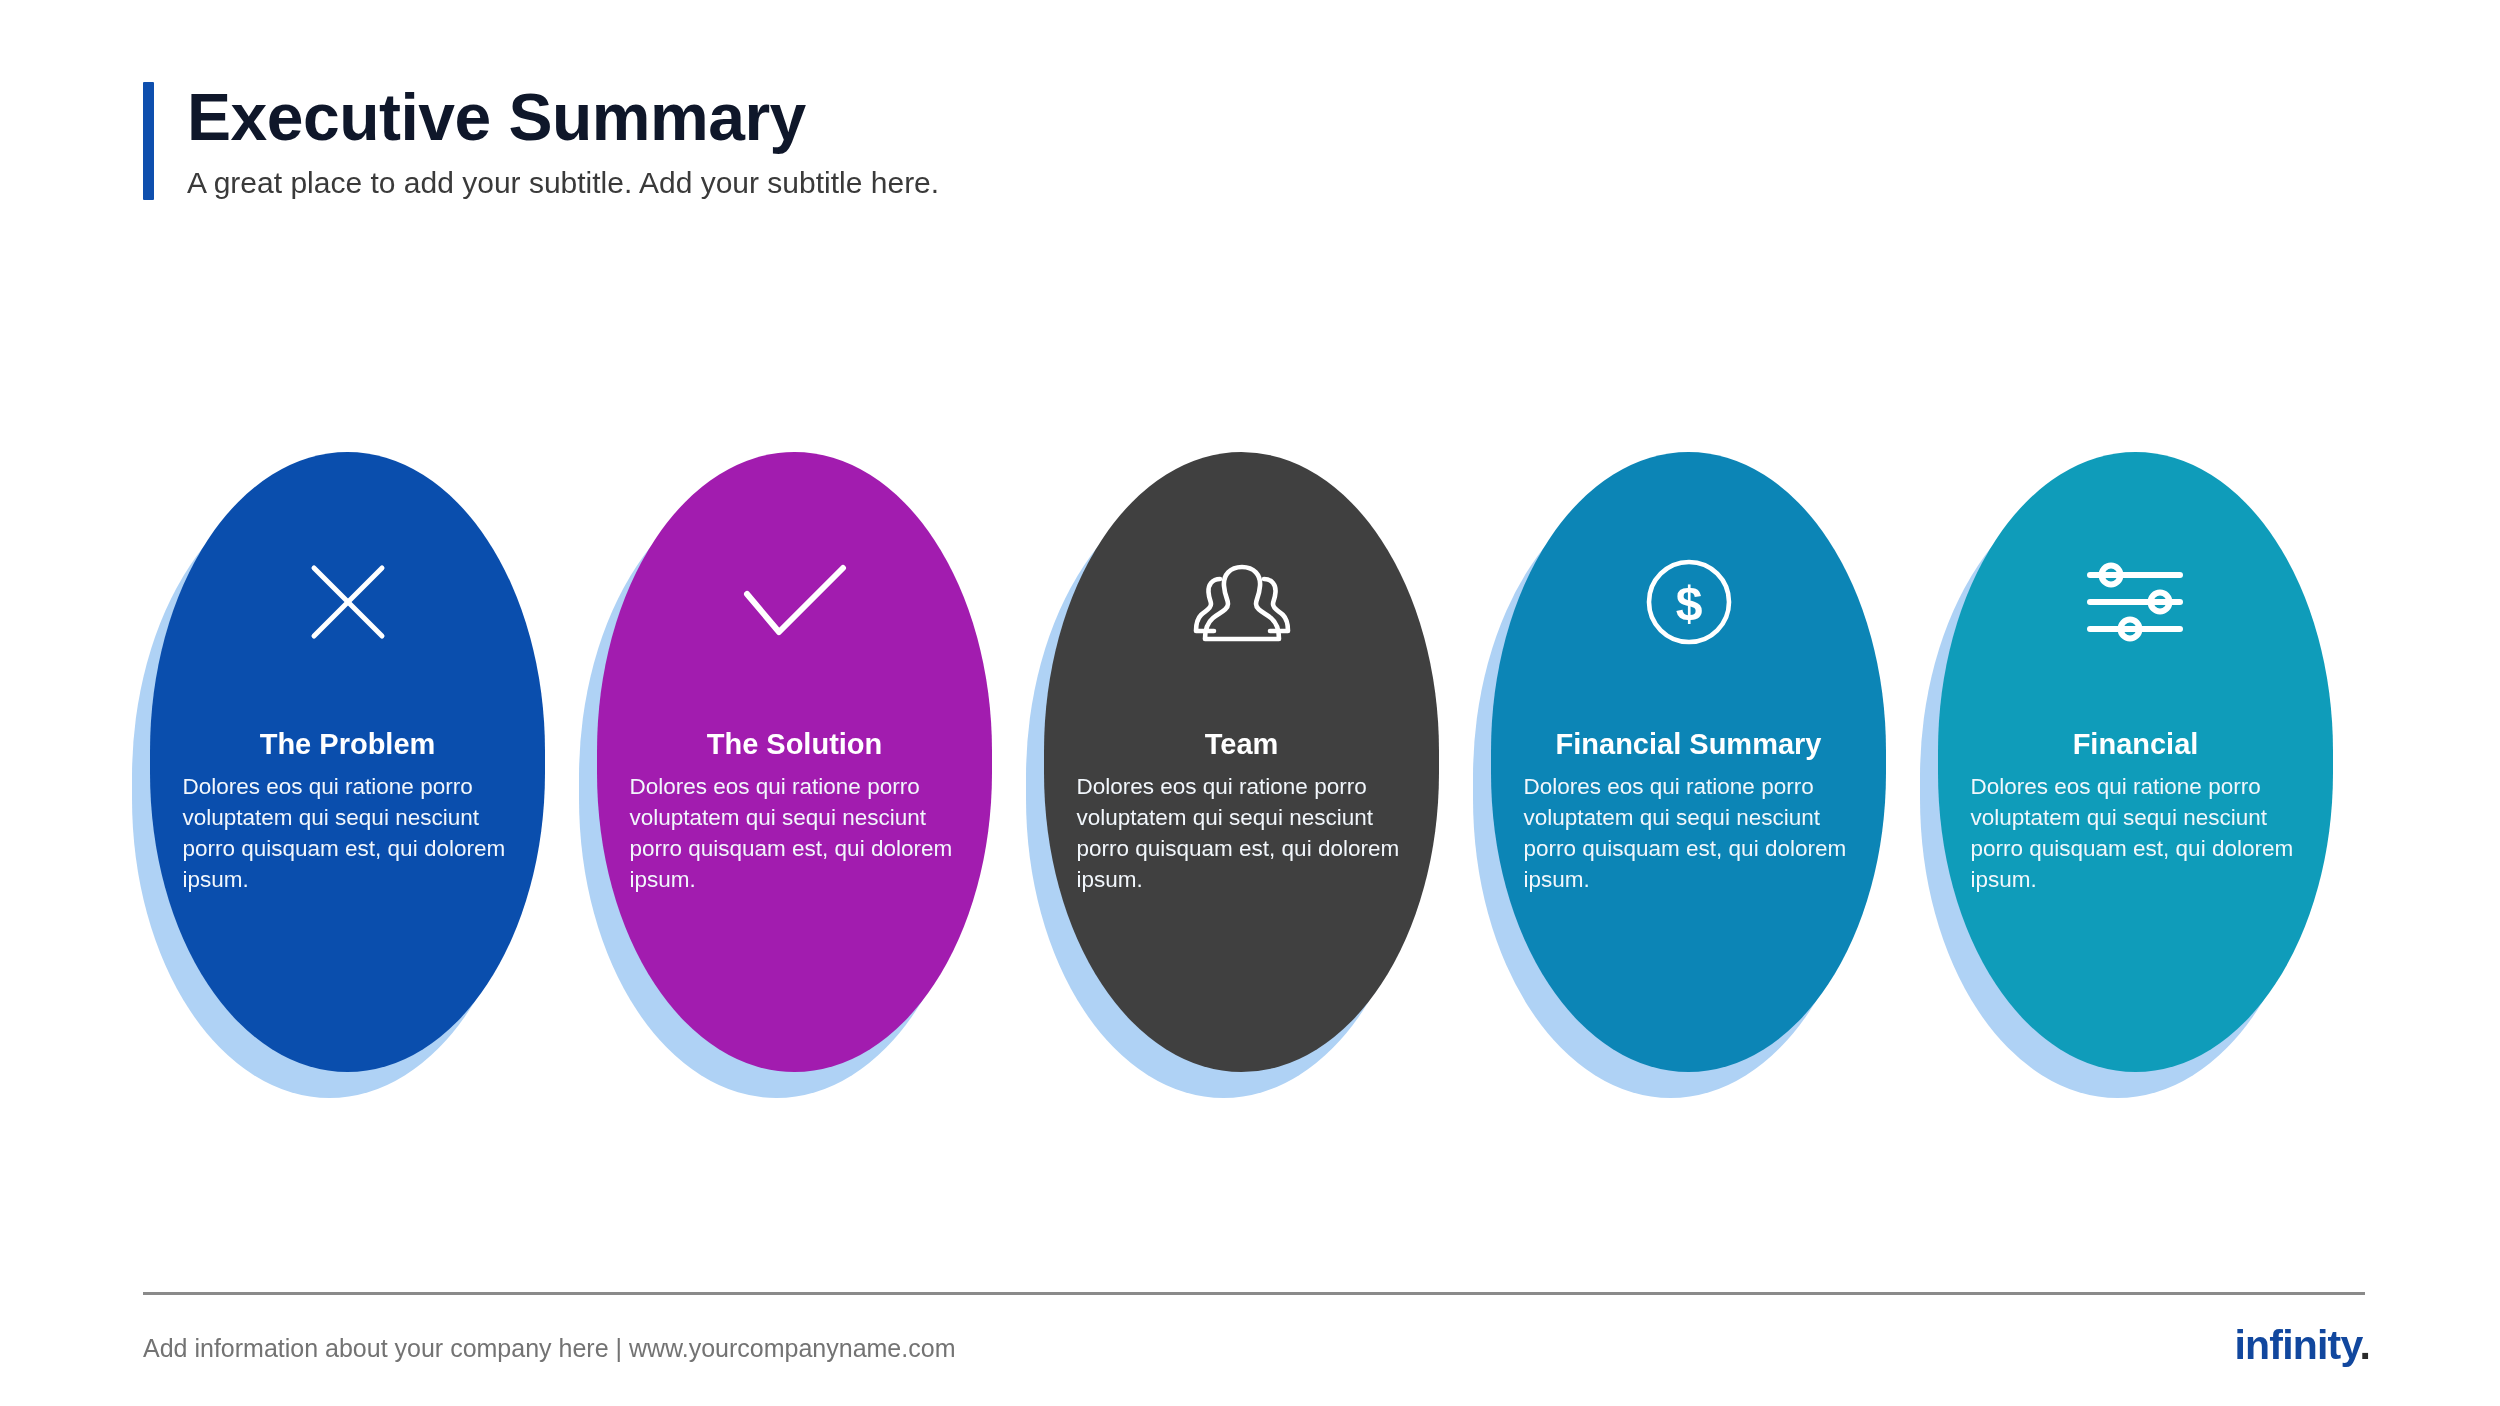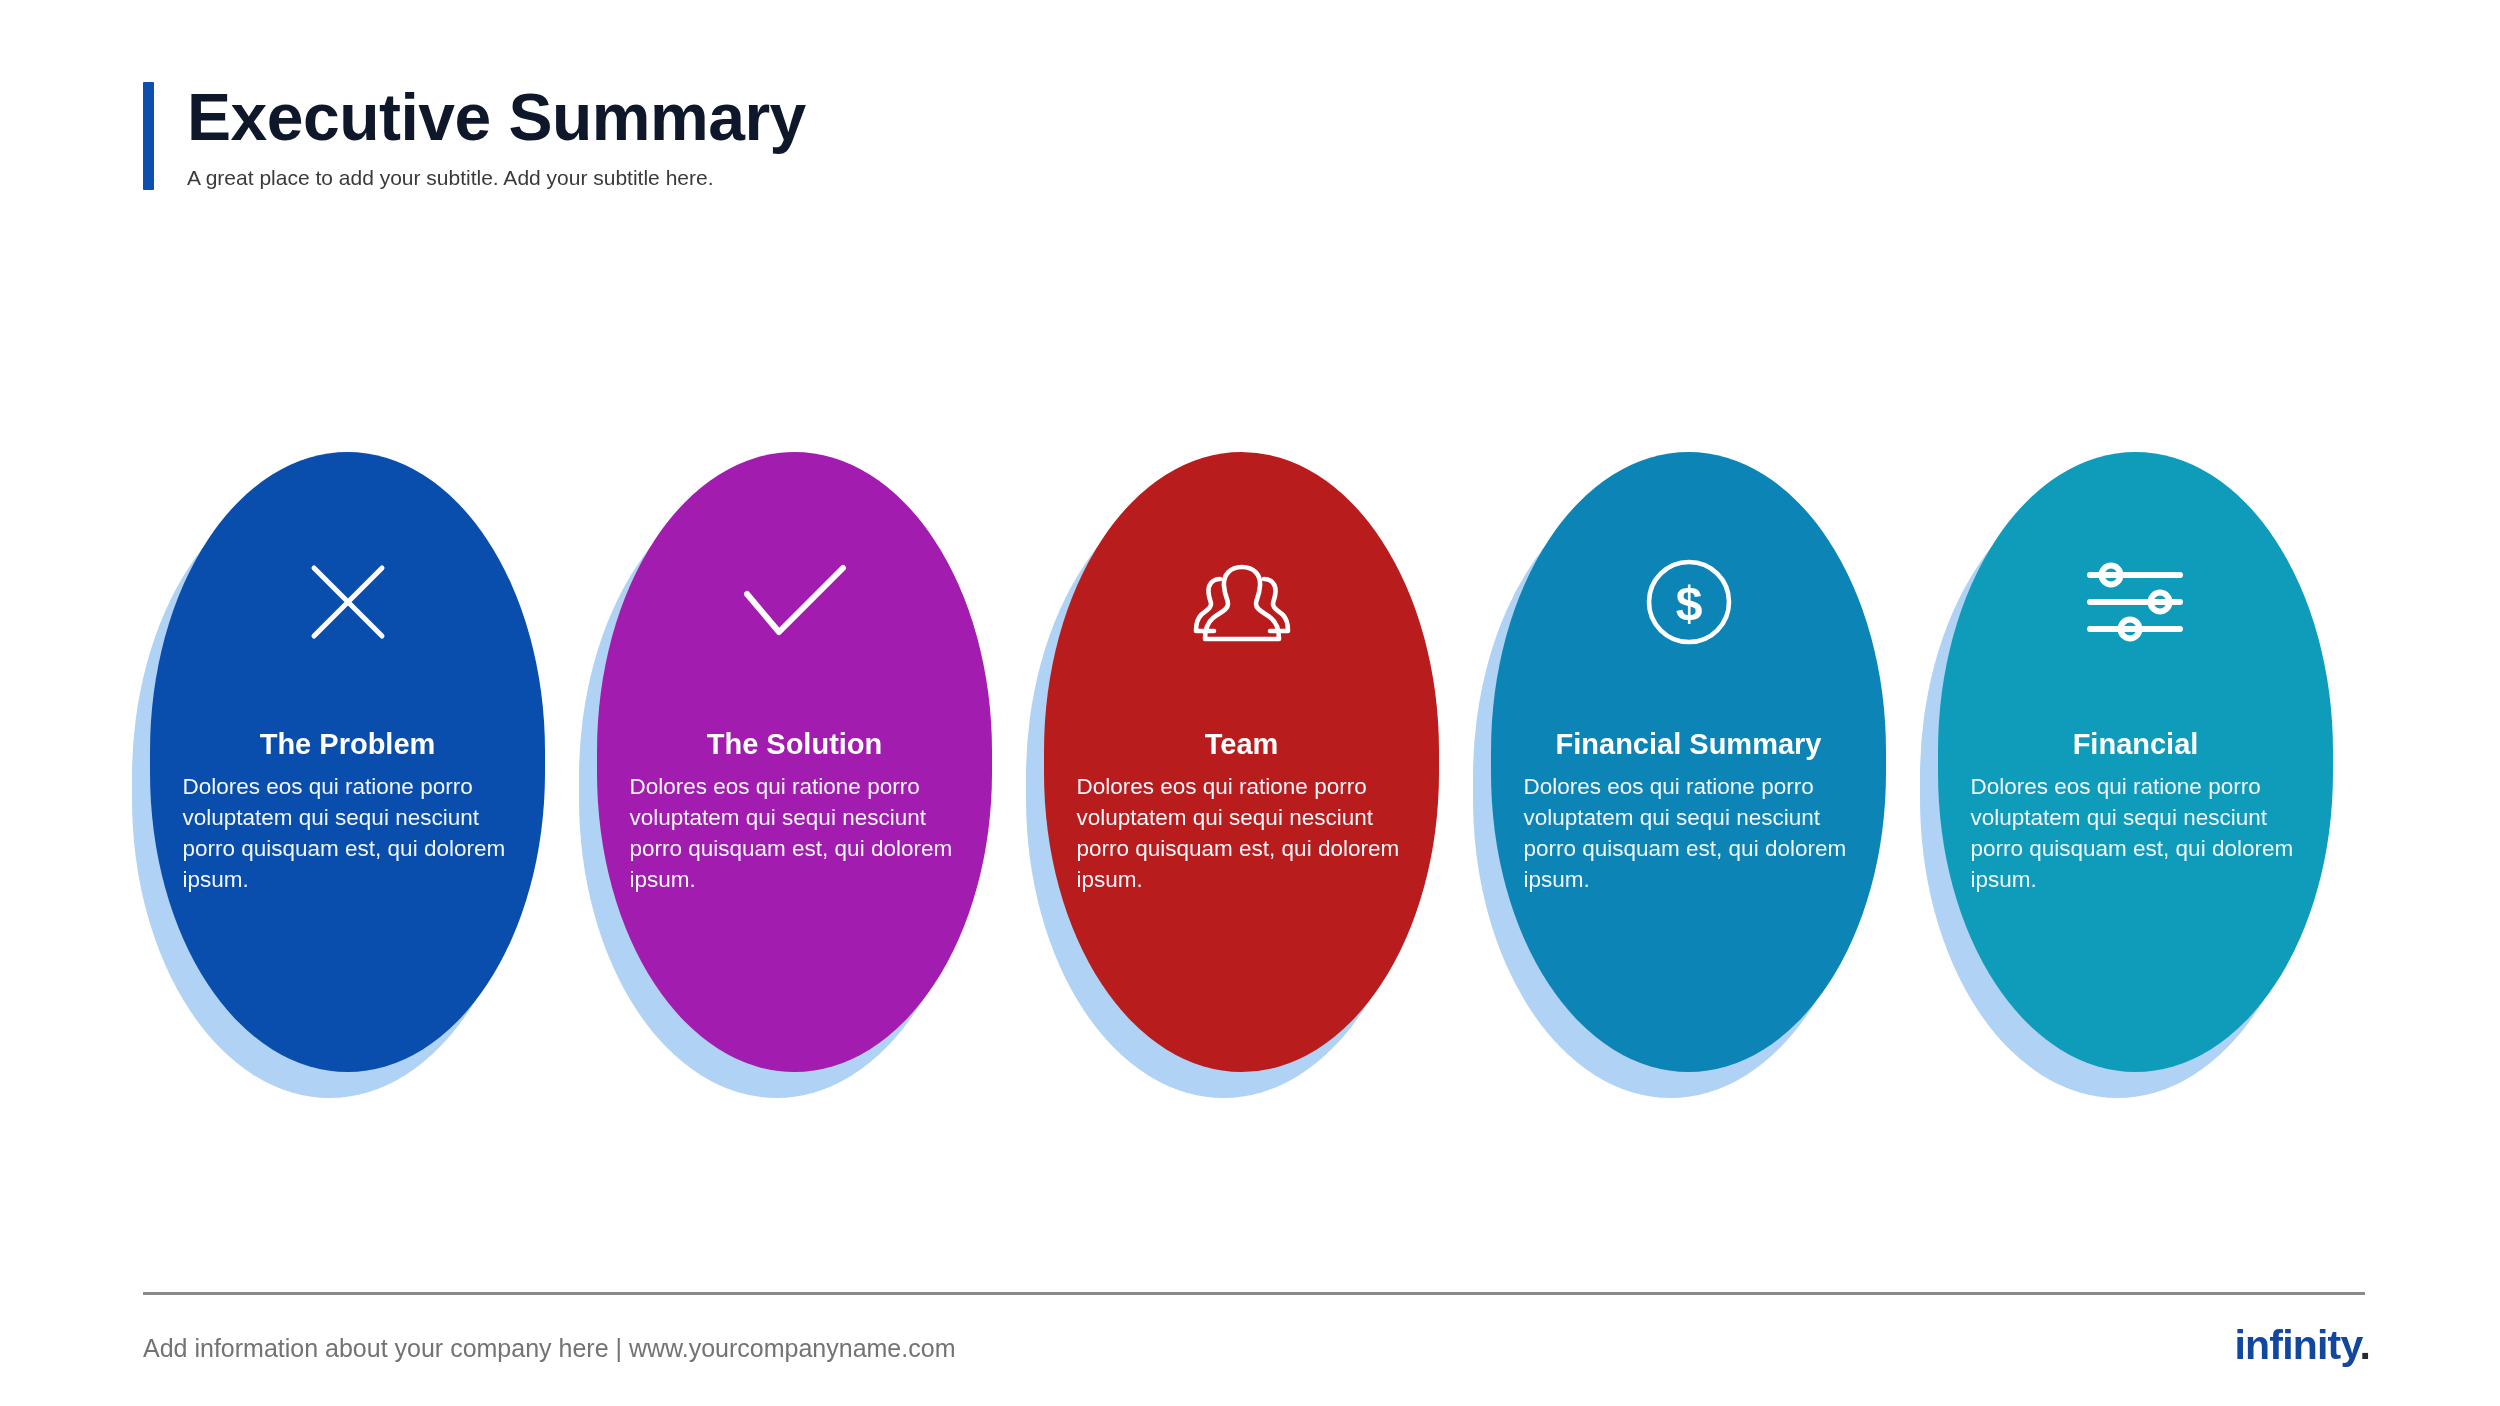--- a/index.html
+++ b/index.html
@@ -16,21 +16,21 @@
   .title-rule {
     width:11px; background:#0E4FAE; border-radius:1px;
     margin-right:33px; align-self:stretch;
   }
   .header-text { padding-top:2px; }
   .page-title {
     font-size:66px; font-weight:bold; color:#0f172a;
     letter-spacing:-0.5px; line-height:1.02; white-space:nowrap;
   }
   .page-subtitle {
-    font-size:21px; color:#3A3A3A; margin-top:15px;
+    font-size:30px; color:#3A3A3A; margin-top:15px;
     white-space:nowrap; font-weight:normal;
   }
 
   
   .cards {
     position:absolute; left:142px; top:452px;
     width:2228px; height:620px;
     display:flex; gap:52px;
   }
   .card-wrap {
@@ -117,21 +117,21 @@
           <polyline points="6,32 38,70 102,6" stroke="#ffffff" stroke-width="6" stroke-linecap="round" stroke-linejoin="round" fill="none"></polyline>
         </svg>
       </div>
       <div class="card-title">The Solution</div>
       <div class="card-body">Dolores eos qui ratione porro voluptatem qui sequi nesciunt porro quisquam est, qui dolorem ipsum.</div>
     </div>
   </div>
 
   <div class="card-wrap">
     <div class="card-shadow"></div>
-    <div class="card" style="background:#b91c1c">
+    <div class="card" style="background:#404040">
       <div class="card-icon">
         <svg width="104" height="86" viewBox="0 0 104 86">
           <g fill="none" stroke="#ffffff" stroke-width="4.6" stroke-linecap="round" stroke-linejoin="round">
 
             <path d="M30 20 C22 20 18 26 18.5 33 C19 40 21 42 21 45
                      C21 50 15 52 11 56 C7.5 59.5 6 65 6 72 L24 72"></path>
 
             <path d="M74 20 C82 20 86 26 85.5 33 C85 40 83 42 83 45
                      C83 50 89 52 93 56 C96.5 59.5 98 65 98 72 L80 72"></path>
 

